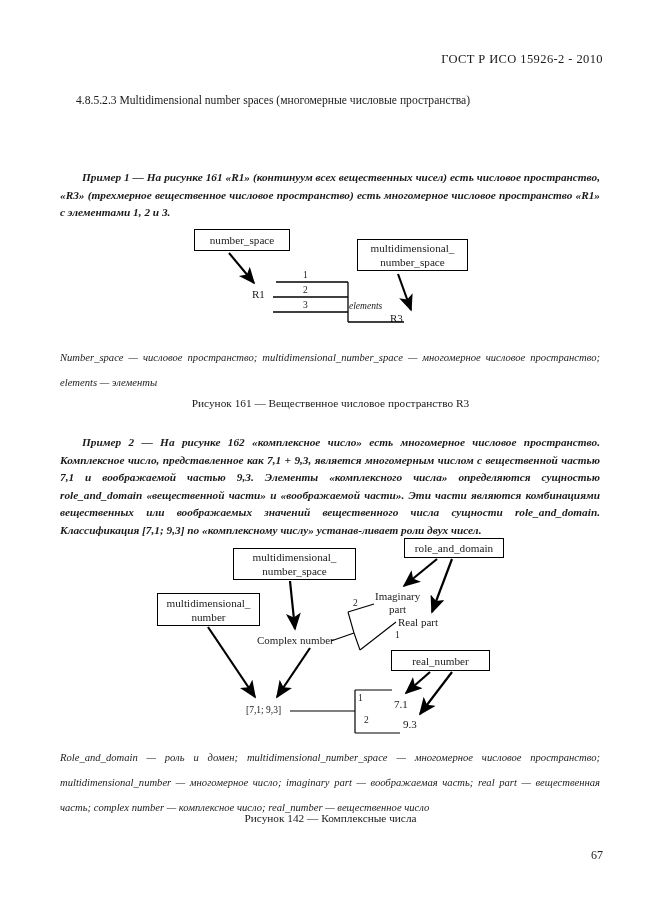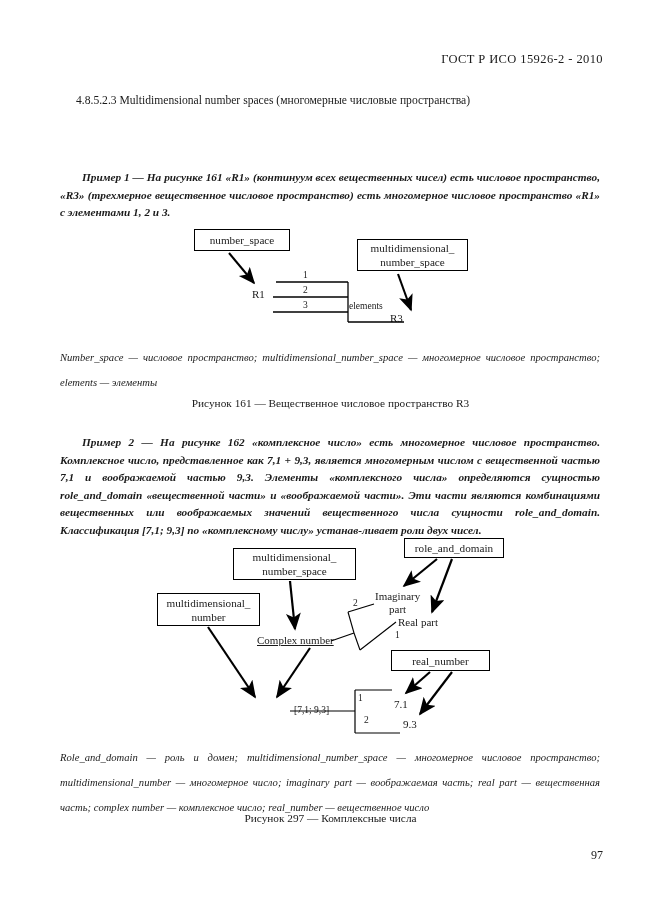--- a/index.html
+++ b/index.html
@@ -132,21 +132,21 @@
 
     <div class="node-box" style="left:194px; top:229px; width:96px; height:22px;">number_space</div>
 
     <div class="node-box" style="left:357px; top:239px; width:111px; height:32px;">multidimensional_
 number_space</div>
 
     <div class="plain-label" style="left:252px; top:288px;">R1</div>
 
     <div class="plain-label" style="left:390px; top:312px;">R3</div>
 
-    <div class="plain-label" style="left:349px; top:300px; font-size:9.5px;">elements</div>
+    <div class="plain-label" style="left:349px; top:300px; font-size:9.5px;font-style:italic;">elements</div>
 
     <div class="small-num" style="left:303px; top:270px;">1</div>
     <div class="small-num" style="left:303px; top:285px;">2</div>
     <div class="small-num" style="left:303px; top:300px;">3</div>
 
     <svg class="overlay" width="661" height="913">
       <defs>
         <marker id="arrA" markerWidth="9" markerHeight="9" refX="7.2" refY="3.4" orient="auto" markerUnits="strokeWidth">
           <path d="M0,0 L8,3.4 L0,6.8 L1.9,3.4 z" fill="#000"></path>
         </marker>
@@ -180,23 +180,23 @@
 
     <div class="node-box" style="left:404px; top:538px; width:100px; height:20px;">role_and_domain</div>
 
     <div class="node-box" style="left:391px; top:650px; width:99px; height:21px;text-align:right;">real_number</div>
 
     <div class="plain-label" style="left:375px; top:590px; white-space:pre-line; text-align:center; line-height:13px;">Imaginary
 part</div>
 
     <div class="plain-label" style="left:398px; top:616px;">Real part</div>
 
-    <div class="plain-label" style="left:257px; top:634px;text-decoration:underline;">Complex number</div>
-
-    <div class="plain-label" style="left:246px; top:704px; font-size:9.5px;margin-left:48px;">[7,1; 9,3]</div>
+    <div class="plain-label" style="left:257px; top:634px;">Complex number</div>
+
+    <div class="plain-label" style="left:246px; top:704px; font-size:9.5px;">[7,1; 9,3]</div>
 
     <div class="plain-label" style="left:394px; top:698px;">7.1</div>
 
     <div class="plain-label" style="left:403px; top:718px;">9.3</div>
 
     <div class="small-num" style="left:353px; top:598px;">2</div>
 
     <div class="small-num" style="left:395px; top:630px;">1</div>
 
     <div class="small-num" style="left:358px; top:693px;">1</div>
@@ -232,17 +232,17 @@
 
       <line x1="290" y1="711" x2="355" y2="711" stroke="#000" stroke-width="1.2"></line>
       <line x1="355" y1="690" x2="355" y2="733" stroke="#000" stroke-width="1.2"></line>
       <line x1="355" y1="690" x2="392" y2="690" stroke="#000" stroke-width="1.2"></line>
       <line x1="355" y1="733" x2="400" y2="733" stroke="#000" stroke-width="1.2"></line>
     </svg>
   </div>
 
   <div class="txt para caption-legend" style="top:745px;">Role_and_domain — роль и домен; multidimensional_number_space — многомерное числовое пространство; multidimensional_number — многомерное число; imaginary part — воображаемая часть; real part — вещественная часть; complex number — комплексное число; real_number — вещественное число</div>
 
-  <div class="fig-caption" style="top:812px;">Рисунок 297 — Комплексные числа</div>
-
-  <div class="page-no">97</div>
+  <div class="fig-caption" style="top:812px;">Рисунок 142 — Комплексные числа</div>
+
+  <div class="page-no">67</div>
 
 </div>
 
 </body></html>

